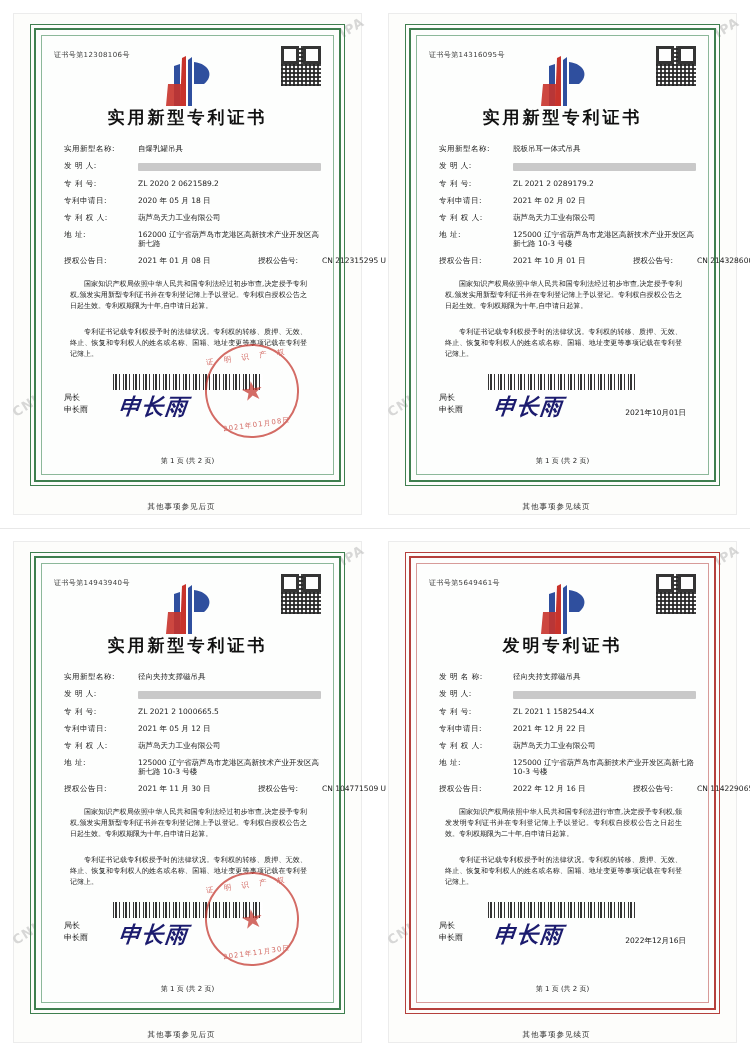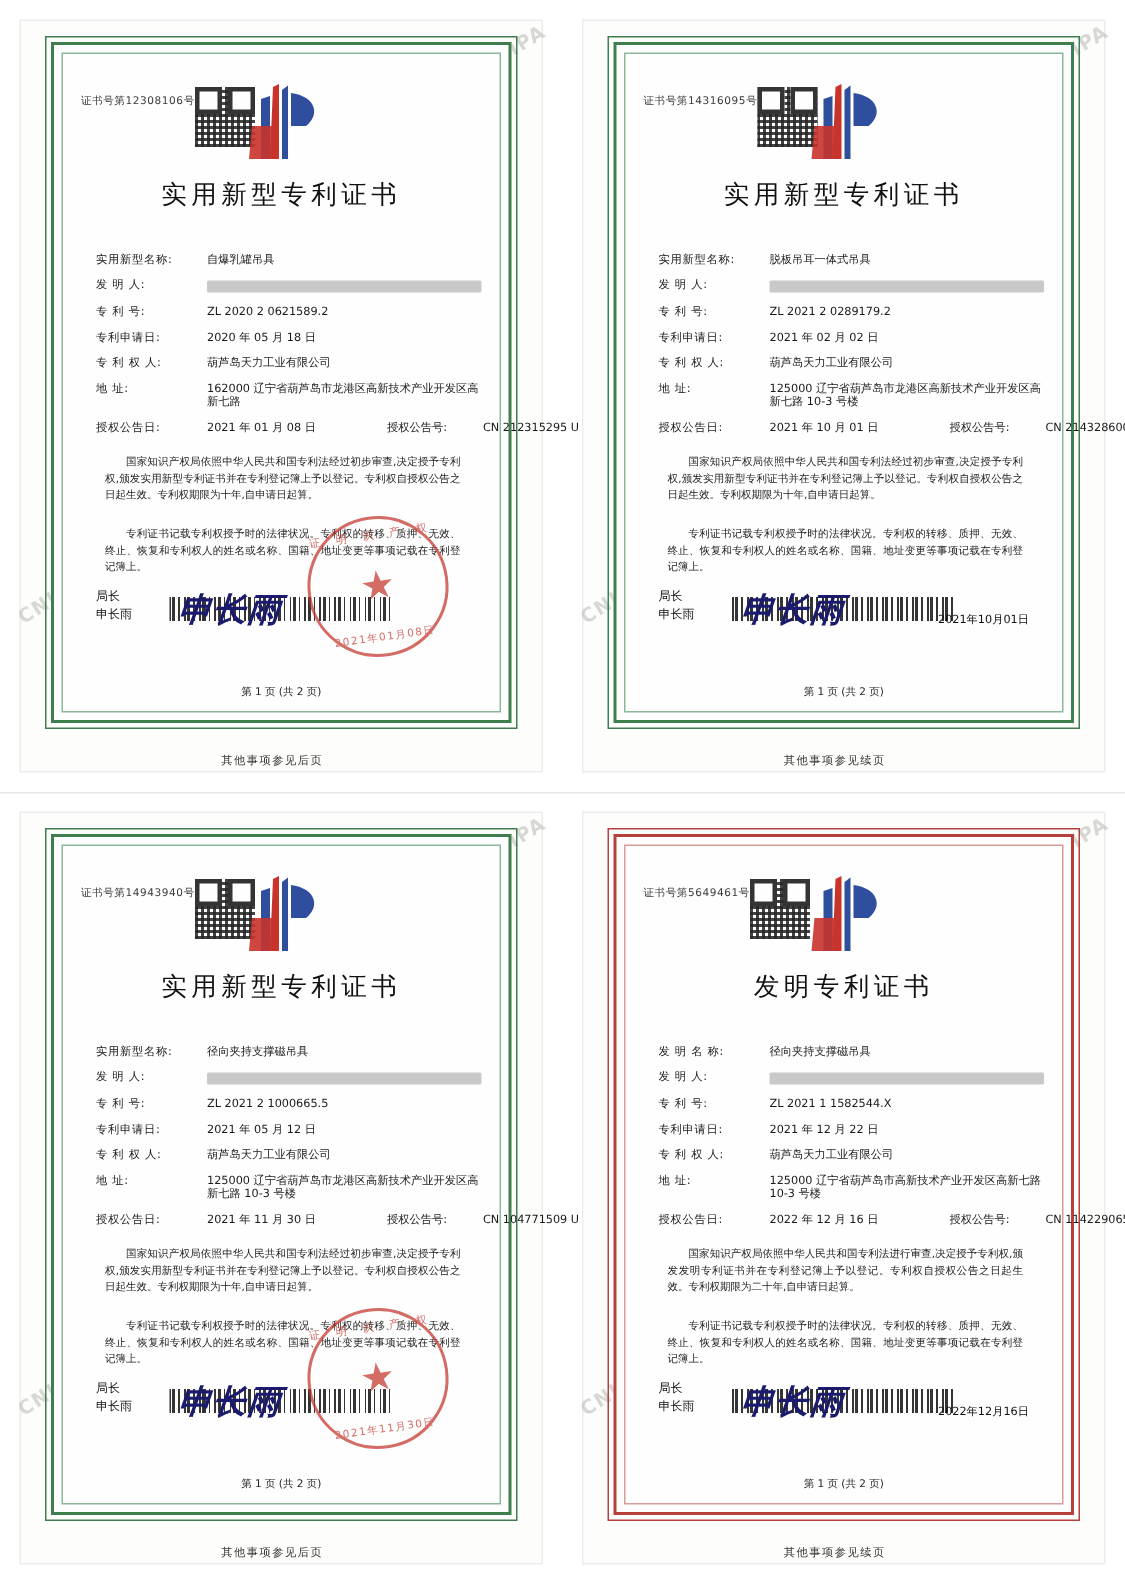--- a/index.html
+++ b/index.html
@@ -40,23 +40,22 @@
     position:absolute;
     left:5px;top:5px;right:5px;bottom:5px;
     border:1px solid rgba(0,0,0,0.10);
     box-sizing:border-box;
     padding:10px 12px 0 12px;
   }
   .cert.green .inner{border-color:#8cb89a;}
   .cert.red .inner{border-color:#d79b99;}
 
   .topline{
-    display:flex;justify-content:flex-start;align-items:flex-start;
+    display:flex;justify-content:space-between;align-items:flex-start;
     height:54px;
-    margin-top:12px;
   }
   .certno{
     font-size:7px;color:#3a3a3a;letter-spacing:0.4px;
     margin-top:4px;white-space:nowrap;
   }
   .qr{
     width:40px;height:40px;
     background:
       repeating-linear-gradient(90deg,#222 0 2px,#fff 2px 4px),
       repeating-linear-gradient(0deg,#222 0 2px,#fff 2px 4px);
@@ -72,30 +71,30 @@
   .qr:after{right:0;top:0;}
 
   .emblem{
     position:absolute;left:50%;top:18px;transform:translateX(-50%);
     width:72px;height:60px;
   }
 
   .title{
     text-align:center;
     font-family:"DejaVu Serif", serif;
-    font-weight:normal;
+    font-weight:bold;
     font-size:17px;
     letter-spacing:3px;
     margin-top:6px;
     color:#111;
   }
   .cert.red .title{color:#111;}
 
   .fields{
-    margin-top:28px;
+    margin-top:16px;
     padding-left:10px;
     font-size:7.5px;
     color:#1a1a1a;
     line-height:1.1;
   }
   .frow{
     display:flex;
     margin-bottom:9px;
     align-items:flex-start;
   }

